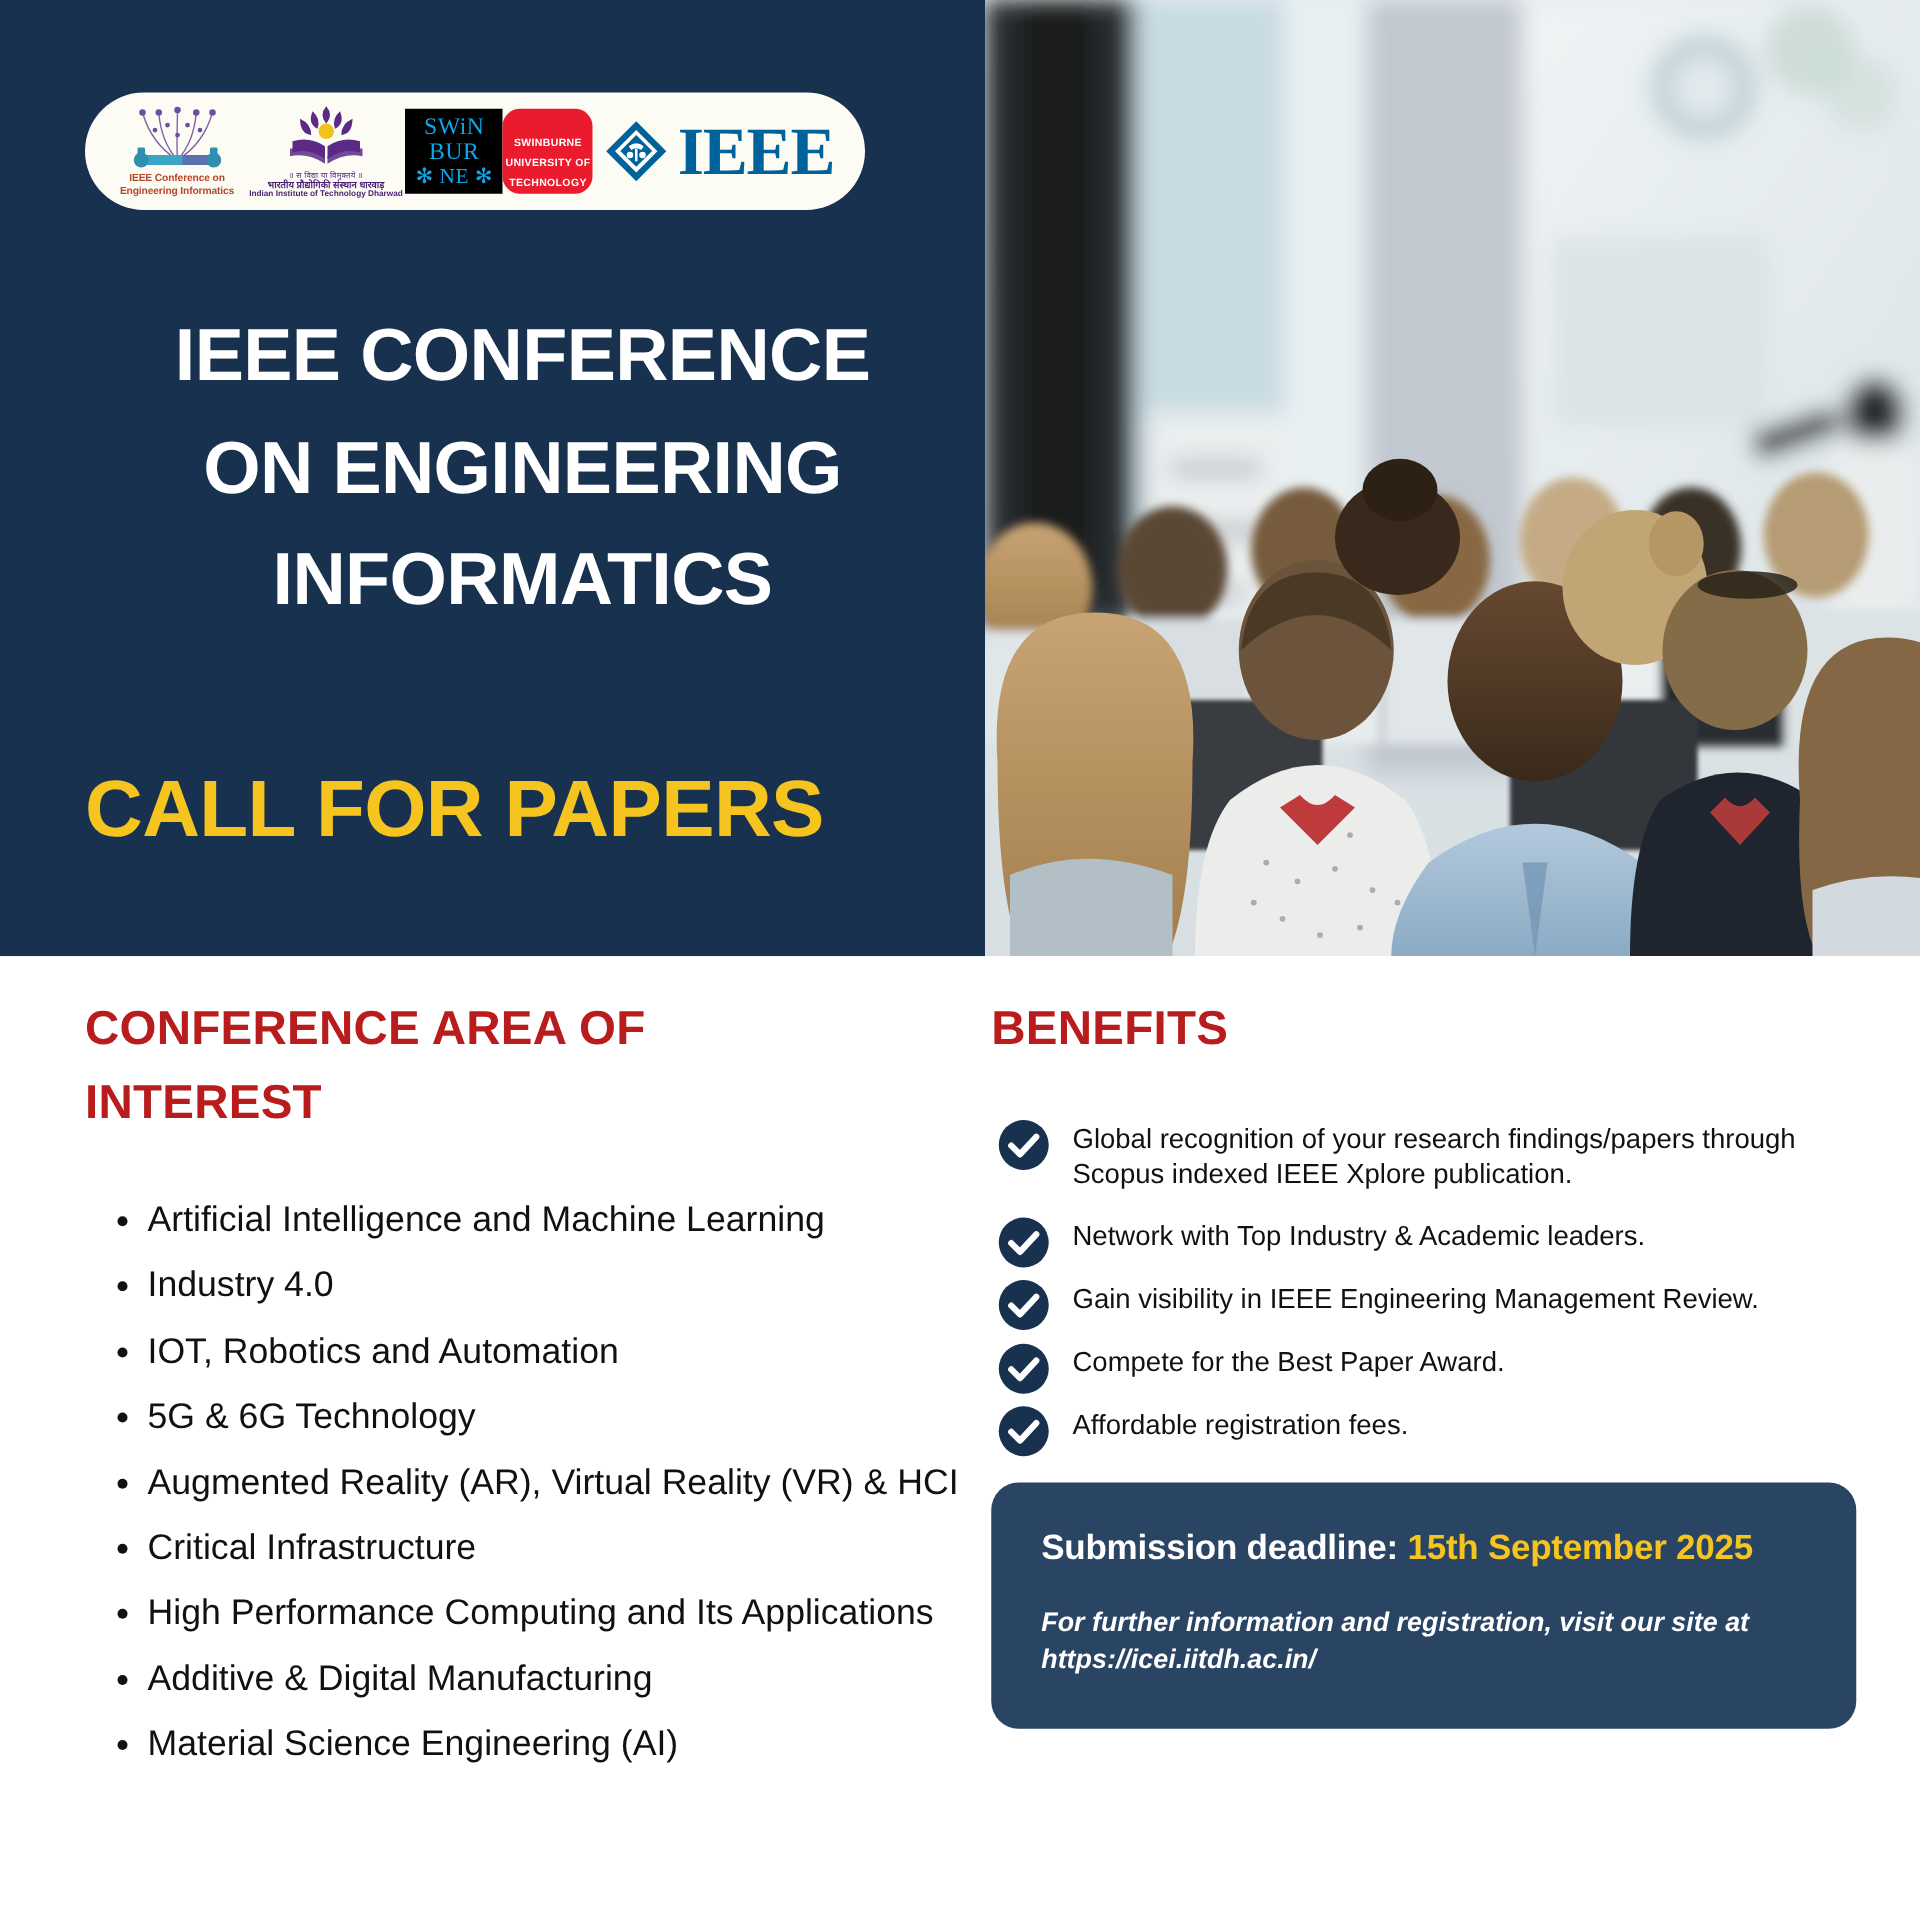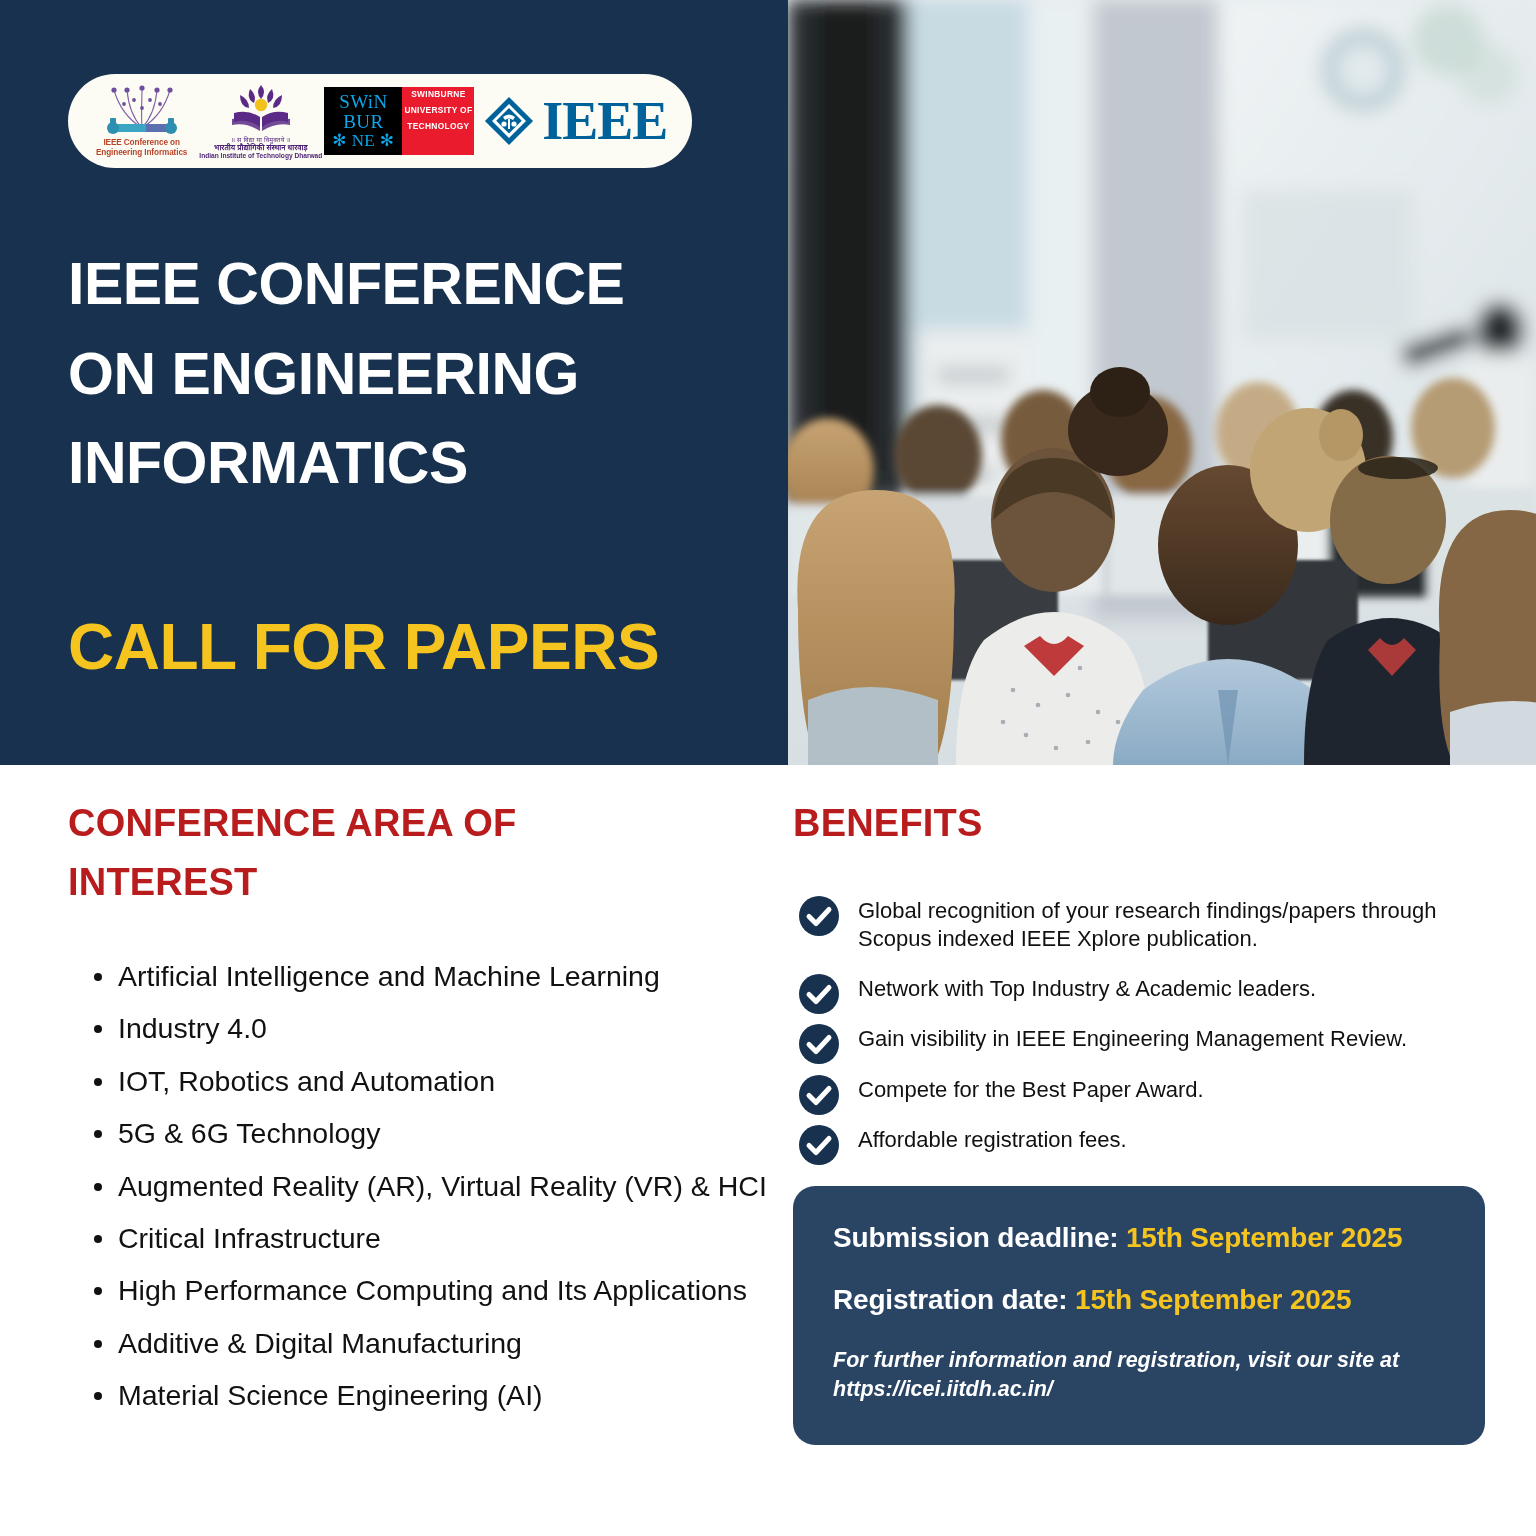--- a/index.html
+++ b/index.html
@@ -76,41 +76,42 @@
 
   .logo-swin { display: flex; width: 160px; height: 68px; }
   .logo-swin .blk {
     background: #000000; color: #0ea5e9; width: 78px; height: 68px;
     display: flex; flex-direction: column; align-items: center; justify-content: center;
     font-family: "Liberation Serif", serif; font-size: 19px; line-height: 1.05; letter-spacing: 0.4px;
   }
   .logo-swin .blk .l3 { font-size: 17px; }
   .logo-swin .red {
     background: #ea1b2d; color: #ffffff; width: 72px; height: 68px;
-    display: flex; flex-direction: column; align-items: center; justify-content: flex-start;
-    font-size: 8.4px; font-weight: bold; line-height: 1.9; letter-spacing: 0.3px; text-align: center;
+    display: flex; flex-direction: column; align-items: center; justify-content: flex-end;
+    font-size: 8.4px; font-weight: bold; line-height: 1.9; letter-spacing: 0.3px; text-align: center; border-radius: 14px;
   }
 
   .logo-ieee { display: flex; align-items: center; width: 188px; gap: 7px; }
   .logo-ieee .diamond { width: 52px; height: 52px; }
   .logo-ieee .word {
     font-family: "Liberation Serif", serif;
     font-weight: bold; font-size: 54px; color: #00629b;
     letter-spacing: -1px; line-height: 1;
   }
 
   
   .title-block { position: absolute; top: 240px; left: 68px; width: 700px; }
   .title-line {
     color: #ffffff;
     font-size: 59px;
     font-weight: 800;
     letter-spacing: -0.5px;
     line-height: 1.52;
     white-space: nowrap;
+    text-align: center;
   }
   .cfp {
     position: absolute; top: 610px; left: 68px;
     color: #f6c41f;
     font-size: 64px;
     font-weight: 800;
     letter-spacing: -0.5px;
     white-space: nowrap;
   }
 
@@ -480,24 +481,20 @@
           </svg>
           <span>Affordable registration fees.</span>
         </li>
       </ul>
 
       <div class="deadline-card">
         <div class="dl-row">
           <span>Submission deadline:</span>
           <span class="val">15th September 2025</span>
         </div>
-        <div class="dl-row">
-          <span>Registration date:</span>
-          <span class="val">15th September 2025</span>
-        </div>
         <div class="dl-note">
           <span>For further information and registration, visit our site at</span><br>
           <span>https://icei.iitdh.ac.in/</span>
         </div>
       </div>
     </div>
 
   </div>
 </div>
 

